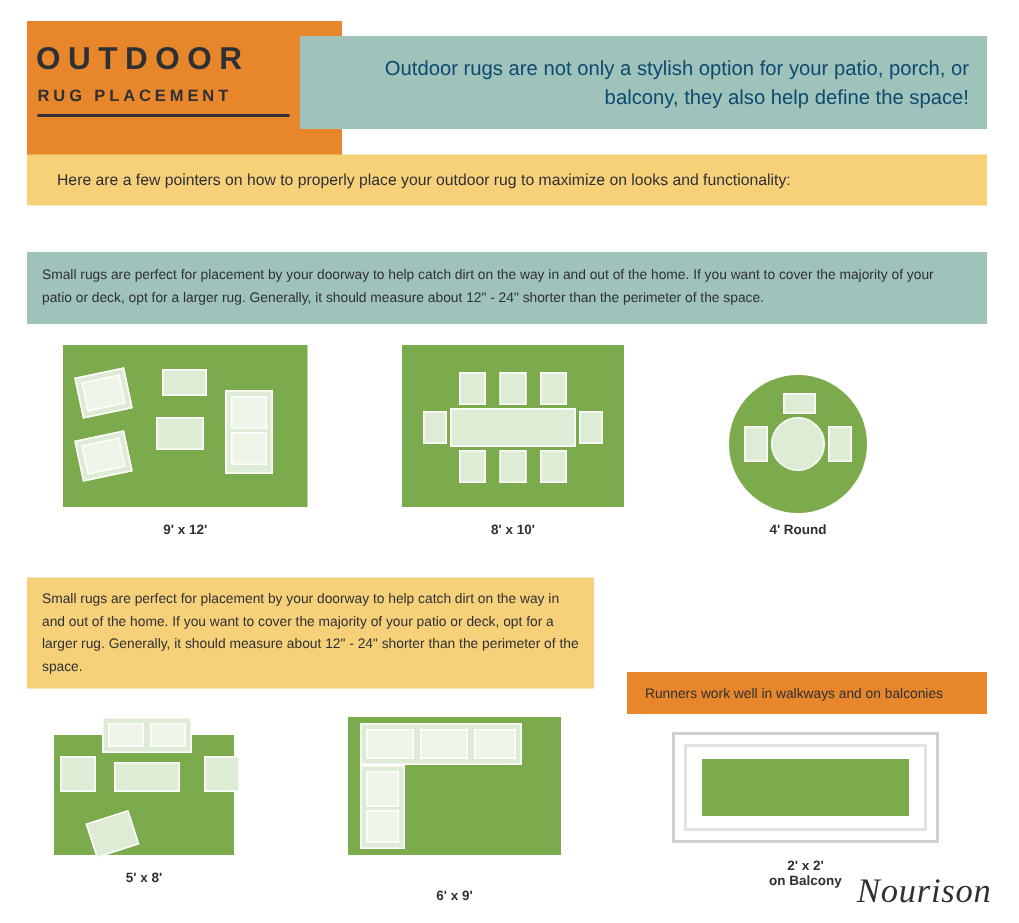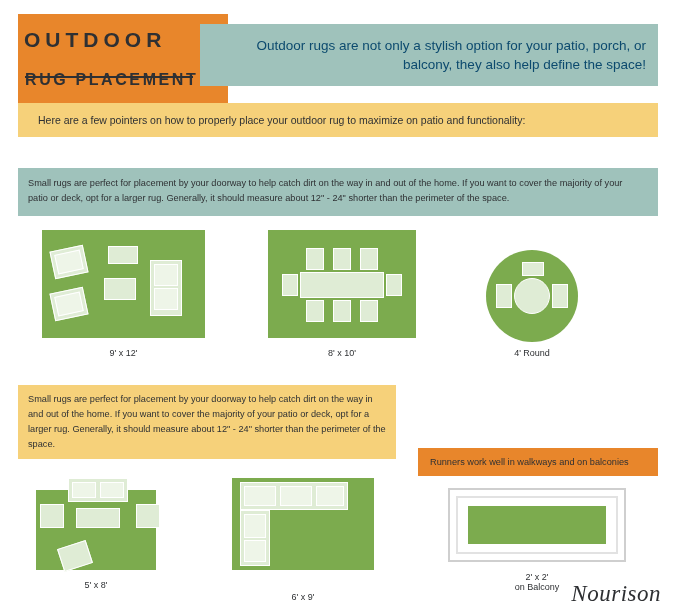--- a/index.html
+++ b/index.html
@@ -37,25 +37,24 @@
     font-size: 21px;
     font-weight: bold;
     letter-spacing: 5px;
     color: #2e3033;
   }
   .hdr-sub {
     position: absolute;
     left: 25px;
     top: 58px;
     width: 190px;
-    font-size: 16px;
+    font-size: 11px;
     font-weight: bold;
     letter-spacing: 2.6px;
     color: #2e3033;
-    margin-top: 13px;
   }
   .hdr-rule {
     position: absolute;
     left: 25px;
     top: 76px;
     width: 168px;
     height: 2px;
     background: #2e3033;
   }
   .hdr-teal {
@@ -117,21 +116,21 @@
     position: absolute;
     background: #dfecd5;
     border: 1.5px solid #ffffff;
     box-sizing: border-box;
   }
   .cap {
     position: absolute;
     font-size: 9px;
     color: #2e3033;
     text-align: center;
-    font-weight: normal;
+    font-weight: bold;
   }
 
   
   .band-yellow2 {
     position: absolute;
     left: 18px;
     top: 385px;
     width: 378px;
     height: 74px;
     background: #f6d17a;
@@ -190,21 +189,21 @@
   <div class="hdr-orange"></div>
   <div class="hdr-title">OUTDOOR</div>
   <div class="hdr-rule"></div>
   <div class="hdr-sub">RUG PLACEMENT</div>
 
   <div class="hdr-teal">
     <div class="hdr-teal-text">Outdoor rugs are not only a stylish option for your patio, porch, or balcony, they also help define the space!</div>
   </div>
 
   <div class="hdr-yellow">
-    <div class="hdr-yellow-text">Here are a few pointers on how to properly place your outdoor rug to maximize on patio and functionality:</div>
+    <div class="hdr-yellow-text">Here are a few pointers on how to properly place your outdoor rug to maximize on looks and functionality:</div>
   </div>
 
   <div class="band-teal"></div>
   <div class="band-teal-text">Small rugs are perfect for placement by your doorway to help catch dirt on the way in and out of the home. If you want to cover the majority of your patio or deck, opt for a larger rug. Generally, it should measure about 12" - 24" shorter than the perimeter of the space.</div>
 
   <div>
     <div class="rug" style="left:42px; top:230px; width:163px; height:108px;"></div>
 
     <div class="furn" style="left:52px; top:248px; width:34px; height:28px; transform:rotate(-12deg);"></div>
     <div class="furn" style="left:56px; top:252px; width:26px; height:20px; transform:rotate(-12deg); background:#eef5e8;"></div>

